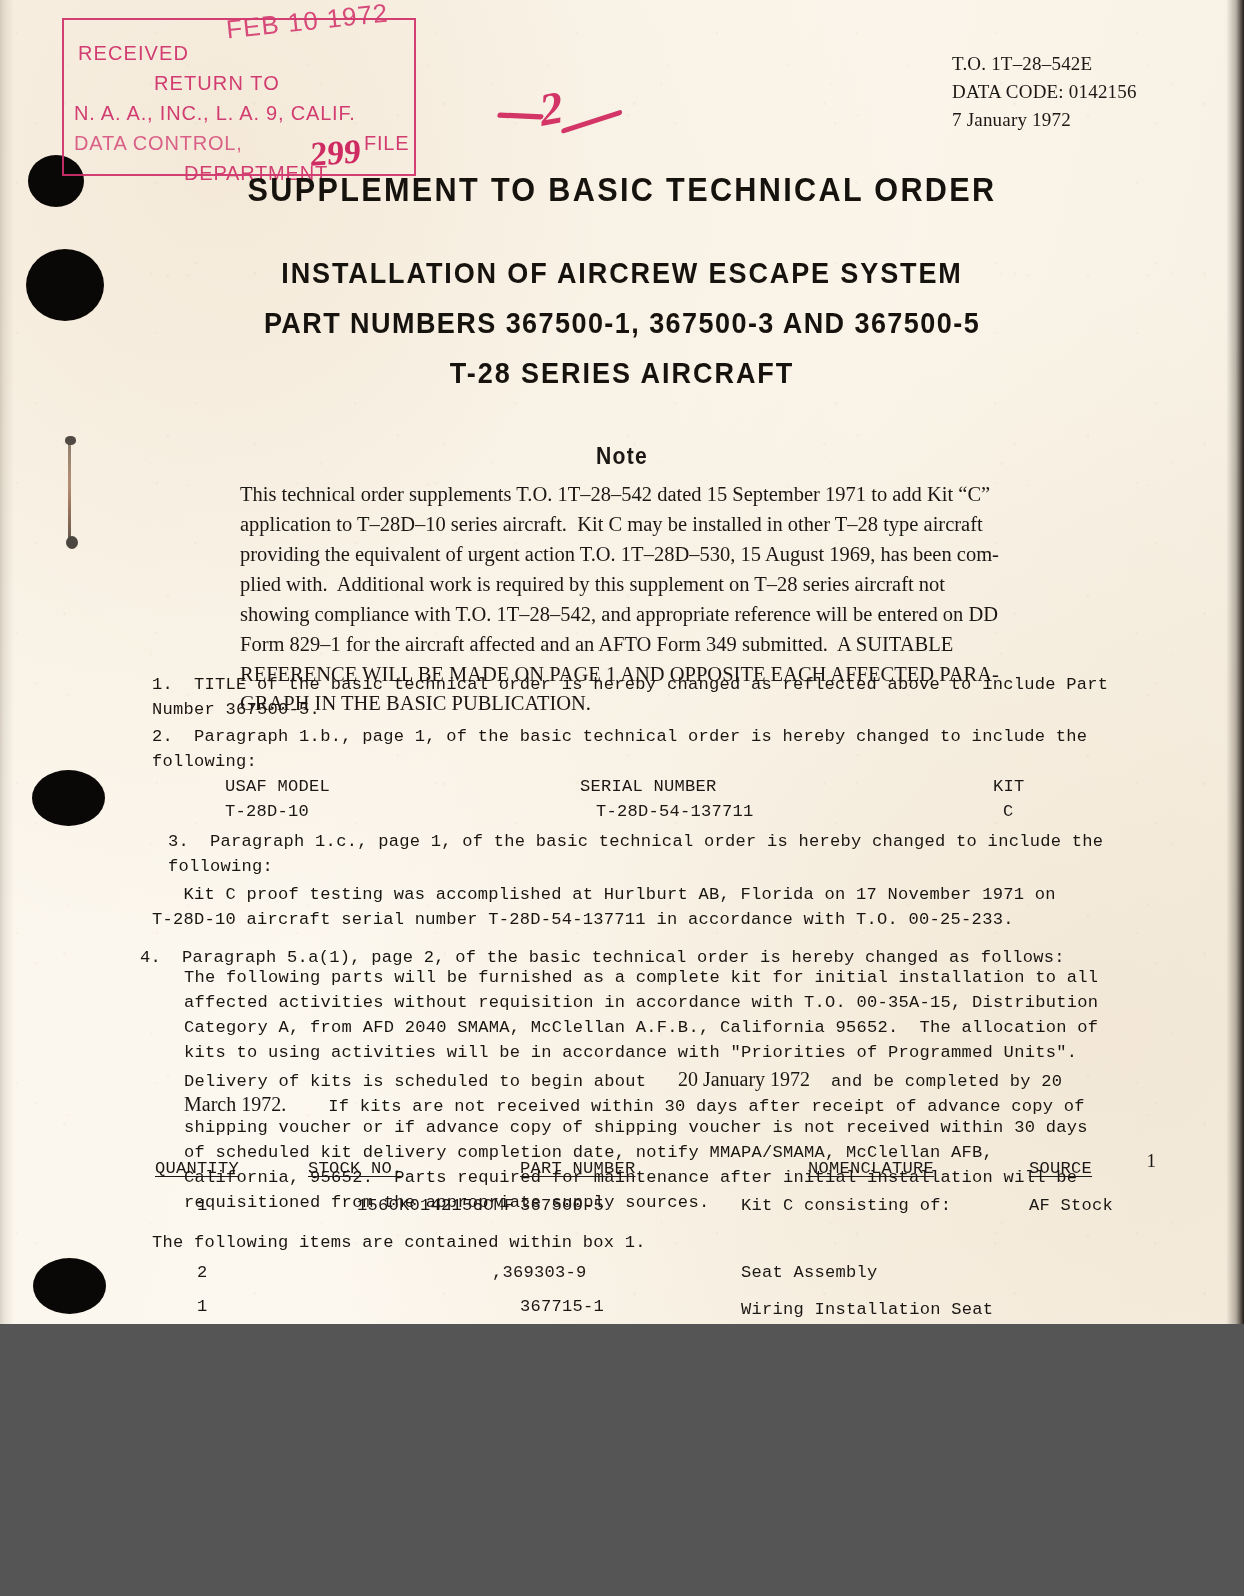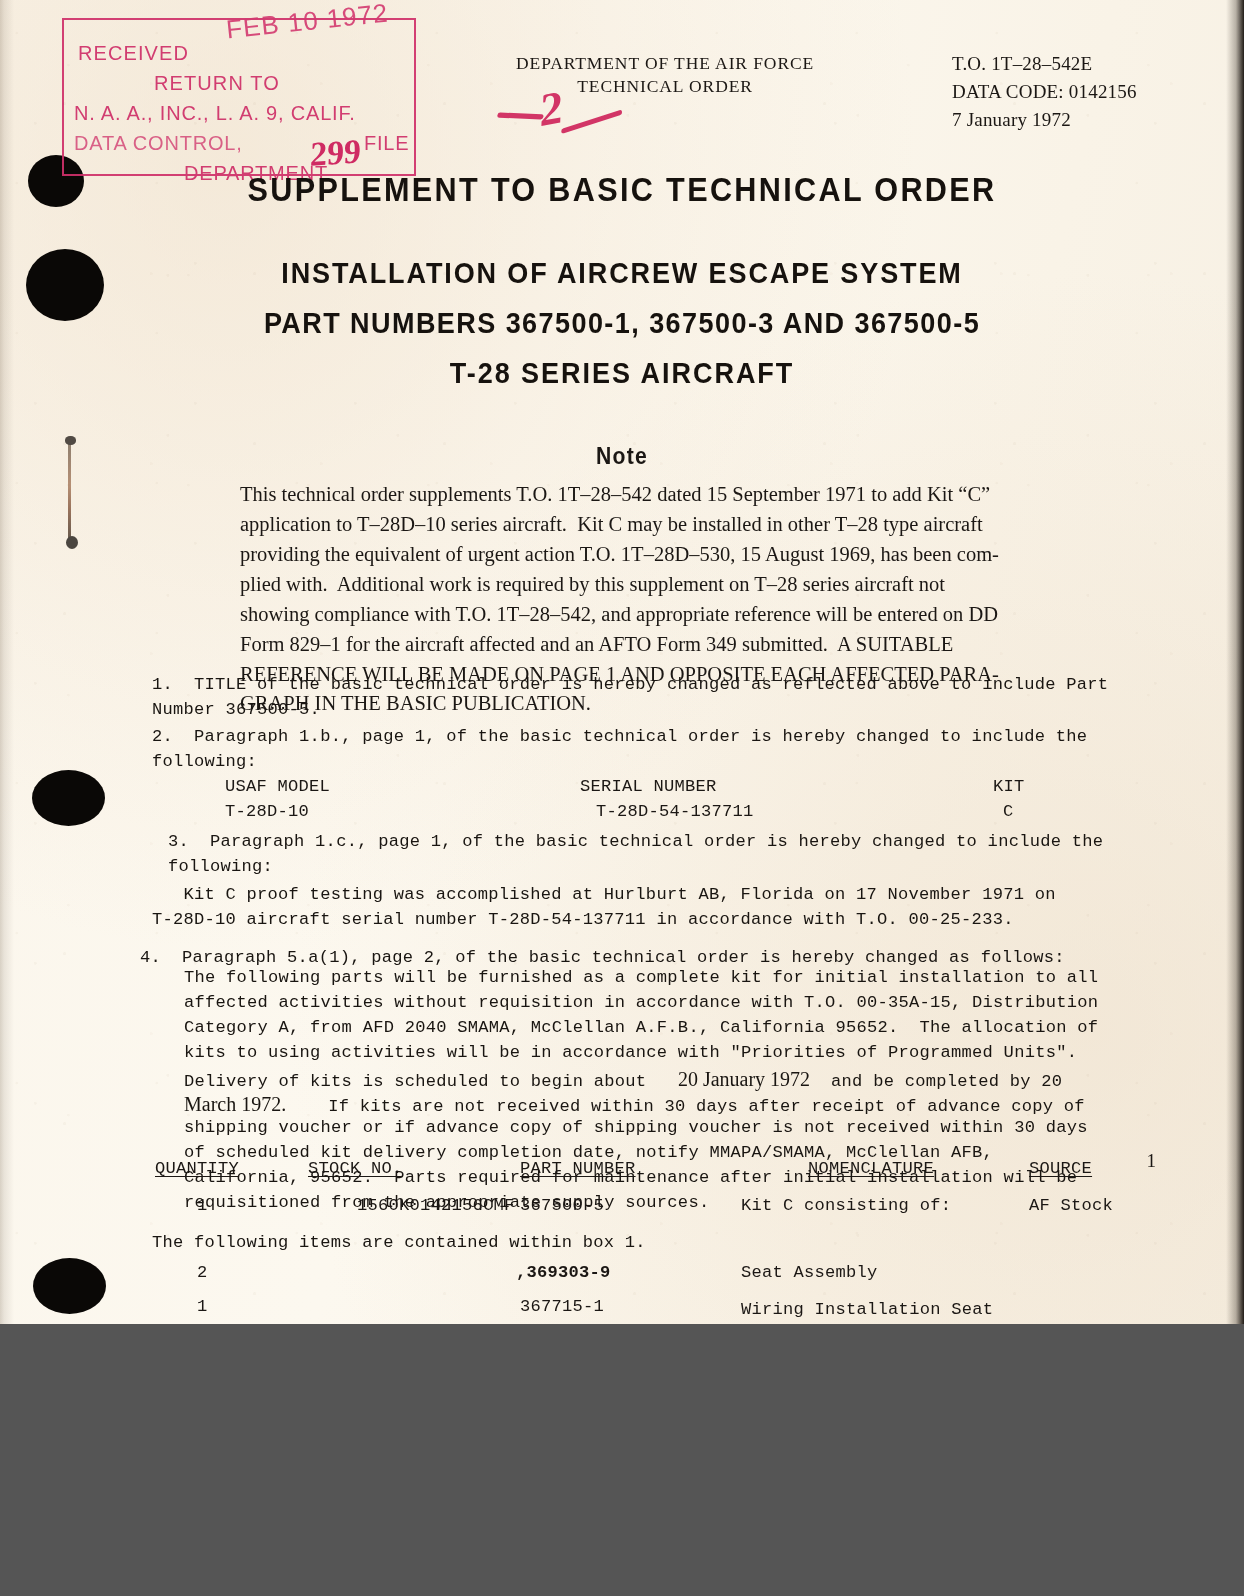--- a/index.html
+++ b/index.html
@@ -155,24 +155,20 @@
     <div class="l sl3">N. A. A.,  INC.,  L. A.  9,  CALIF.</div>
     <div class="l sl4">DATA CONTROL,</div>
     <div class="l sl5">FILE</div>
     <div class="l sl6">DEPARTMENT</div>
   </div>
   <div class="stamp-date">FEB 10 1972</div>
   <div class="stamp-file">299</div>
   <div class="red-two">2</div>
   <div class="change-bar"></div>
 
-  <div class="hdr-left">
-    <div class="c">DEPARTMENT OF THE AIR FORCE</div>
-    <div class="c">TECHNICAL ORDER</div>
-  </div>
   <div class="hdr-right">
     <div>T.O. 1T–28–542E</div>
     <div>DATA CODE: 0142156</div>
     <div>7 January 1972</div>
   </div>
 
   <div class="title-main">SUPPLEMENT TO BASIC TECHNICAL ORDER</div>
   <div class="title-sub t2">INSTALLATION OF AIRCREW ESCAPE SYSTEM</div>
   <div class="title-sub t3">PART NUMBERS 367500-1,  367500-3 AND 367500-5</div>
   <div class="title-sub t4">T-28  SERIES AIRCRAFT</div>
@@ -238,21 +234,21 @@
     <div class="cell" style="left:317px;margin-left:40px;">1560K0142156CMF</div>
     <div class="cell" style="left:520px;">367500-5</div>
     <div class="cell" style="left:741px;">Kit C consisting of:</div>
     <div class="cell" style="left:1029px;">AF Stock</div>
   </div>
 
   <div class="tw" style="left:152px;top:1230px;">The following items are contained within box 1.</div>
 
   <div class="row" style="top:1263px;">
     <div class="cell" style="left:197px;">2</div>
-    <div class="cell" style="left:516px;font-weight:bold;">,369303-9</div>
+    <div class="cell" style="left:492px;">,369303-9</div>
     <div class="cell" style="left:741px;">Seat Assembly</div>
   </div>
 
   <div class="row" style="top:1297px;">
     <div class="cell" style="left:197px;">1</div>
     <div class="cell" style="left:520px;">367715-1</div>
     <div class="cell" style="left:741px;line-height:1.47;">Wiring Installation Seat
 Actuator and Canopy
 Warning System, consisting of:</div>
   </div>

